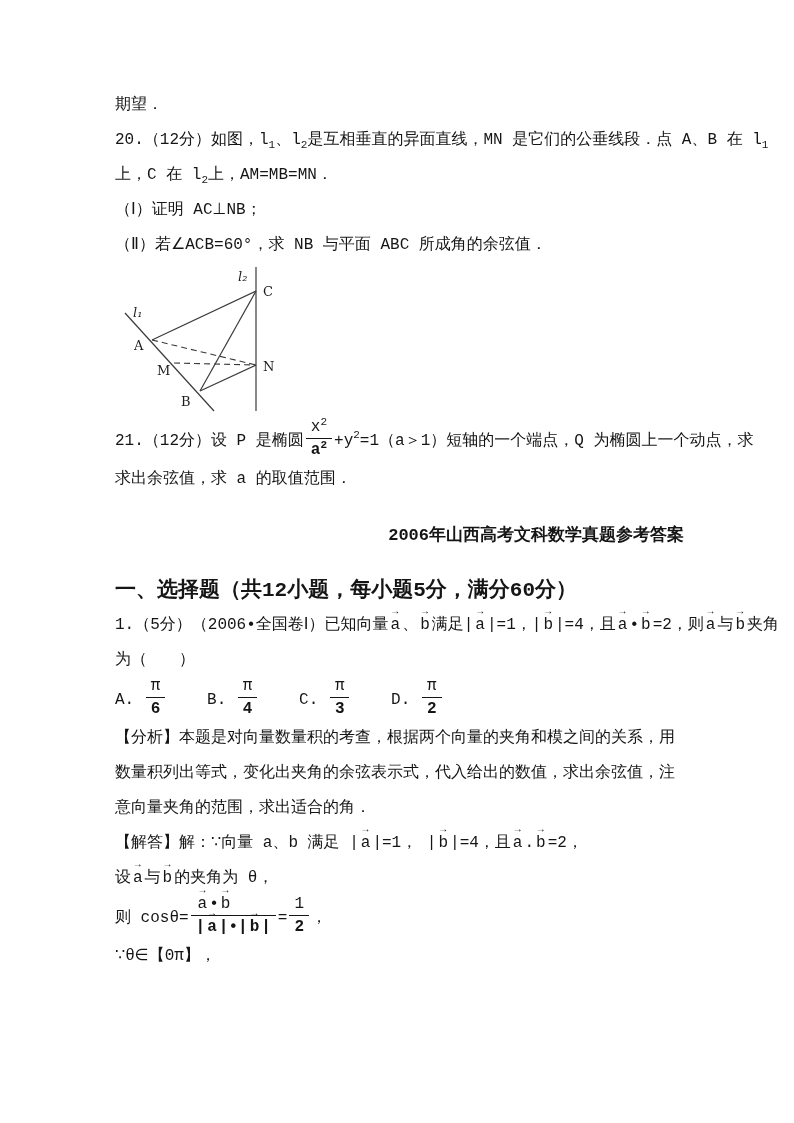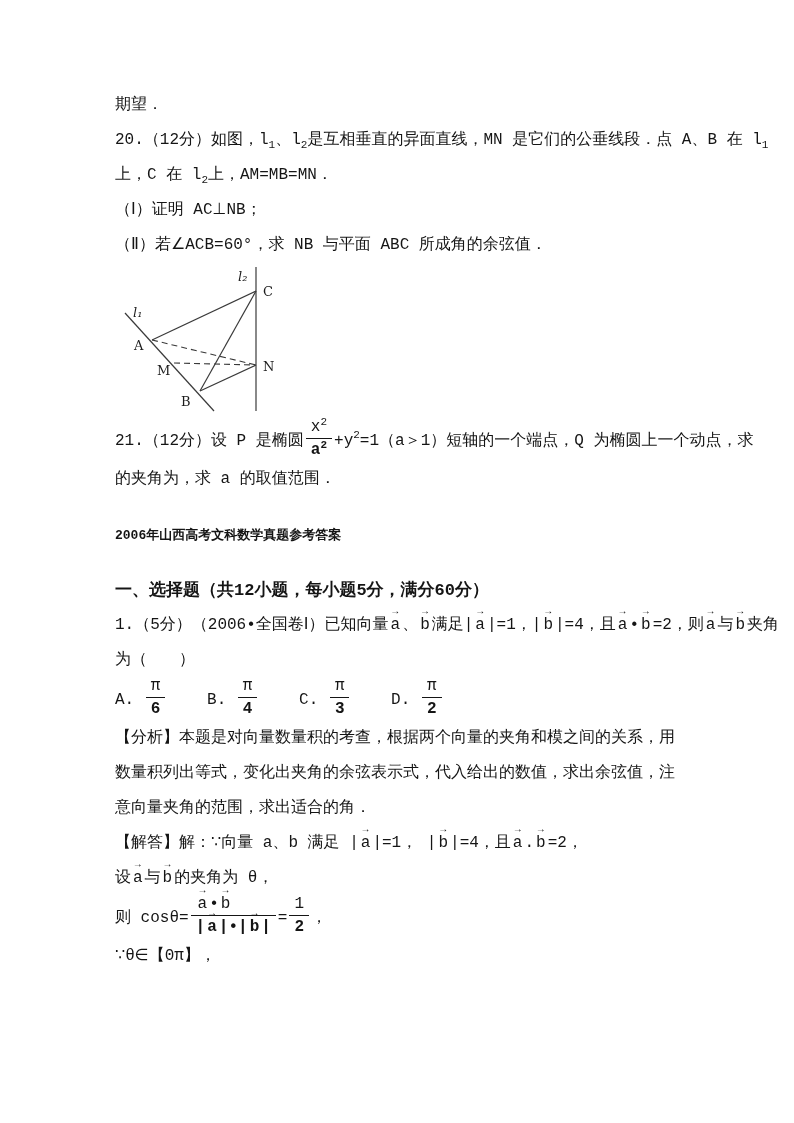--- a/index.html
+++ b/index.html
@@ -18,24 +18,24 @@
   sub{font-size:11px;vertical-align:sub;line-height:0;}
   .vec{position:relative;display:inline-block;padding:0 2px;line-height:1;}
   .vec::before{
     content:"→";position:absolute;left:50%;top:-10px;
     transform:translateX(-50%);font-size:10px;line-height:1;
   }
   .frac{display:inline-block;vertical-align:middle;text-align:left;margin:0 2px;position:relative;top:-2px;}
   .frac .num{display:block;border-bottom:1px solid #151515;padding:0 5px 1px;line-height:20px;}
   .frac .den{display:block;padding:1px 5px 0;line-height:20px;font-weight:bold;}
   .doc-title{
-    text-align:left;font-weight:bold;font-size:13px;
+    text-align:right;font-weight:bold;font-size:17px;
     line-height:22px;margin:28px 0 26px;
   }
-  .section-heading{font-weight:bold;font-size:17px;line-height:35px;margin:0;}
+  .section-heading{font-weight:bold;font-size:21px;line-height:35px;margin:0;}
   .diagram-wrap{margin:2px 0 4px 2px;height:150px;}
   svg text{font-family:"DejaVu Serif","Liberation Serif",serif;font-size:13px;fill:#1c1c1c;}
   svg text.ital{font-style:italic;}
   svg line{stroke:#3a3a3a;stroke-width:1.2;}
   svg line.dash{stroke-dasharray:6 4;stroke-width:1.1;}
   .opt{display:inline-block;margin-right:30px;}
 </style>
 </head>
 <body>
 
@@ -62,21 +62,21 @@
       <text x="146" y="31">C</text>
       <text x="17" y="85">A</text>
       <text x="40" y="110">M</text>
       <text x="64" y="141">B</text>
       <text x="146" y="106">N</text>
     </svg>
   </div>
 
   <p class="line">21.（12分）设 P 是椭圆<span class="frac"><span class="num">x<sup>2</sup></span><span class="den">a<sup>2</sup></span></span>+y<sup>2</sup>=1（a＞1）短轴的一个端点，Q 为椭圆上一个动点，求</p>
 
-  <p class="line">的夹角为，求 a 的取值范围．</p>
+  <p class="line">求出余弦值，求 a 的取值范围．</p>
 
   <h1 class="doc-title">2006年山西高考文科数学真题参考答案</h1>
 
   <h2 class="section-heading">一、选择题（共12小题，每小题5分，满分60分）</h2>
 
   <p class="line">1.（5分）（2006•全国卷Ⅰ）已知向量<span class="vec">a</span>、<span class="vec">b</span>满足|<span class="vec">a</span>|=1，|<span class="vec">b</span>|=4，且<span class="vec">a</span>•<span class="vec">b</span>=2，则<span class="vec">a</span>与<span class="vec">b</span>夹角</p>
   <p class="line">为（　　）</p>
 
   <p class="line">
     <span class="opt"><span>A.</span> <span class="frac"><span class="num">π</span><span class="den">6</span></span></span>

